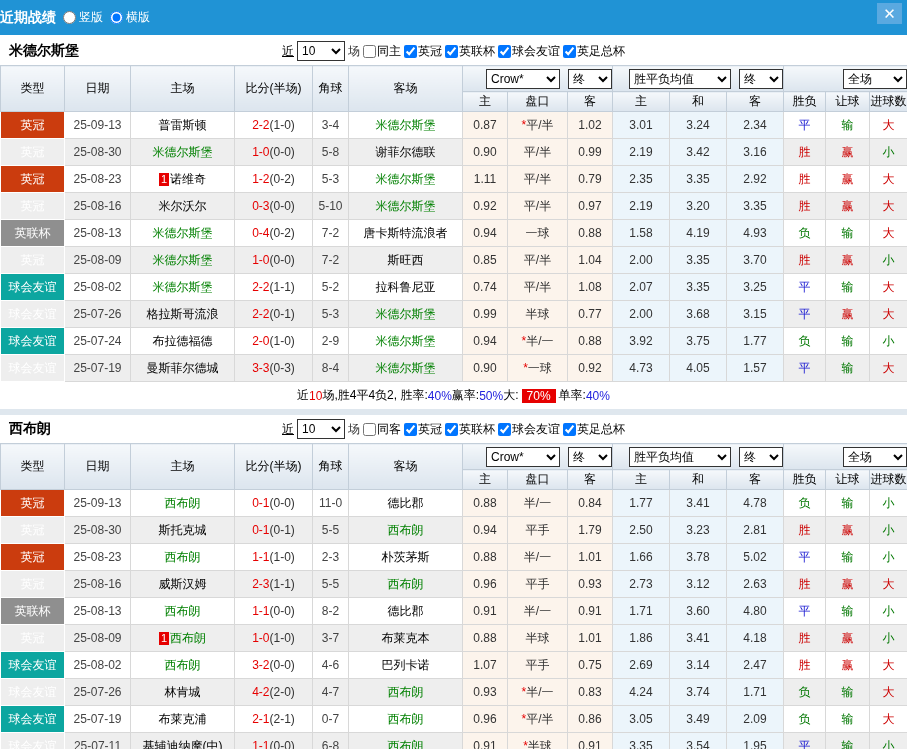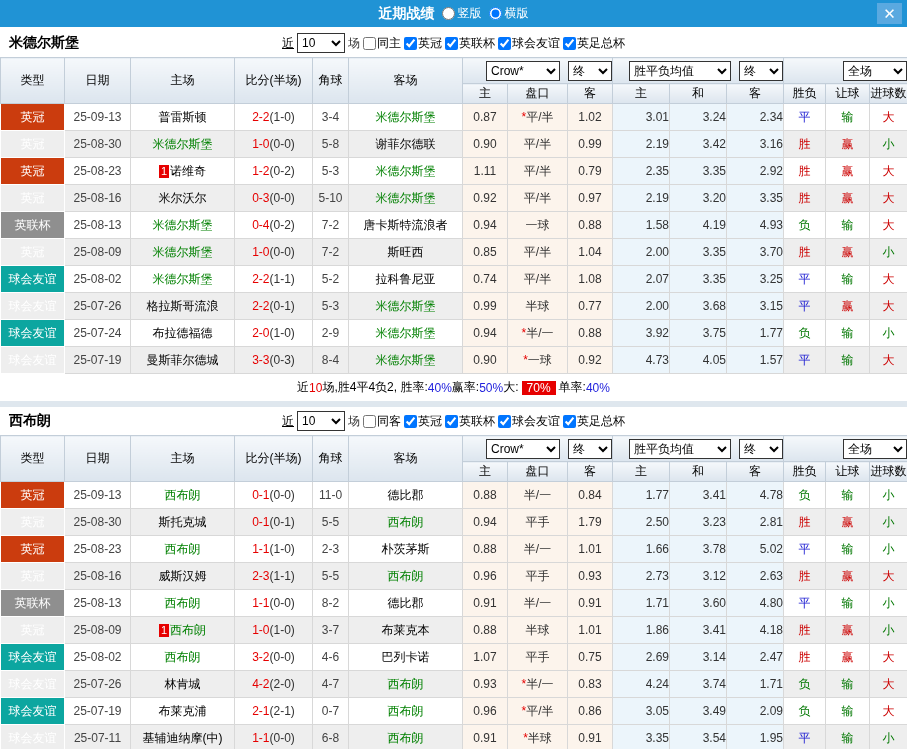--- a/index.html
+++ b/index.html
@@ -1,21 +1,21 @@
 <!DOCTYPE html>
 <html><head>
 <meta charset="utf-8">
 <style>
   html,body{margin:0;padding:0;}
   body{
     width:907px;height:749px;overflow:hidden;background:#fff;
     font-family:"Liberation Sans","DejaVu Sans",sans-serif;font-size:12px;color:#333;
   }
   
-  .titlebar{height:27px;background:#2093d5;position:relative;display:flex;align-items:center;justify-content:center;gap:7px;color:#fff;}
+  .titlebar{height:35px;background:#2093d5;position:relative;display:flex;align-items:center;justify-content:flex-start;gap:7px;color:#fff;}
   .title{font-weight:bold;font-size:14px;}
   .radio{display:inline-flex;align-items:center;gap:3px;font-size:12px;cursor:pointer;}
   .radio input{margin:0;width:13px;height:13px;}
   .close-btn{position:absolute;right:5px;top:3px;width:25px;height:21px;background:#5aa9e0;color:#fff;
     display:flex;align-items:center;justify-content:center;font-size:15px;font-weight:bold;cursor:pointer;}
   
   .filterbar{height:28px;display:flex;align-items:center;position:relative;background:#fff;}
   .filterbar.first{margin-top:2px;}
   .team-name{position:absolute;left:9px;font-weight:bold;font-size:14px;color:#000;}
   .filter-controls{margin:0 auto;display:flex;align-items:center;gap:3px;}
@@ -35,21 +35,21 @@
   tr.h1 th{height:23px;}
   tr.h2 th{height:17px;}
   .hdr-selects{display:flex;align-items:center;justify-content:flex-end;gap:8px;}
   .grid td{border:1px solid #d8d8d8;text-align:center;height:26px;padding:0;overflow:hidden;white-space:nowrap;}
   tr.even td{background:#eeeeee;}
   td.td-league{color:#fff;border:1px solid #fff;font-size:12px;}
   .lg-a{background:#cb3c0e;}
   .lg-b{background:#8f8f8f;}
   .lg-c{background:#0ca6a0;}
   tr.odd td.td-odds, tr.even td.td-odds{background:#fcf4ec;margin-top:24px;}
-  tr.odd td.td-avg,  tr.even td.td-avg {background:#ecf5fb;text-align:right;}
+  tr.odd td.td-avg,  tr.even td.td-avg {background:#ecf5fb;}
   td.td-date{color:#444;}
   td.td-team{color:#000;}
   .team-green{color:#008000;}
   .score-red{color:#e60000;}
   .half-dark{color:#333;margin-top:41px;}
   .star{color:#e60000;}
   .rank-badge{display:inline-block;background:#e60000;color:#fff;padding:0 2px;margin-right:1px;font-size:11px;line-height:13px;}
   .c-red{color:#cc0000;}
   .c-blue{color:#1717d1;}
   .c-green{color:#007700;}

